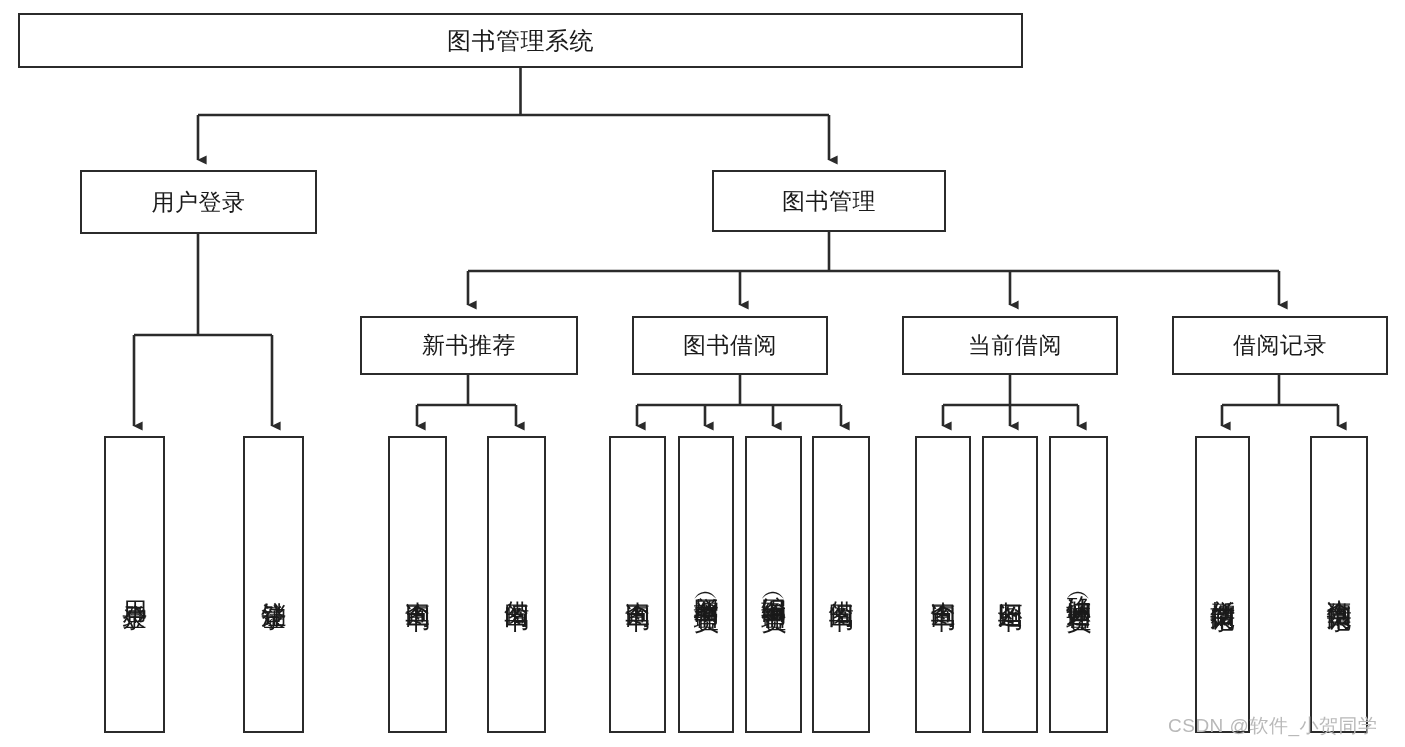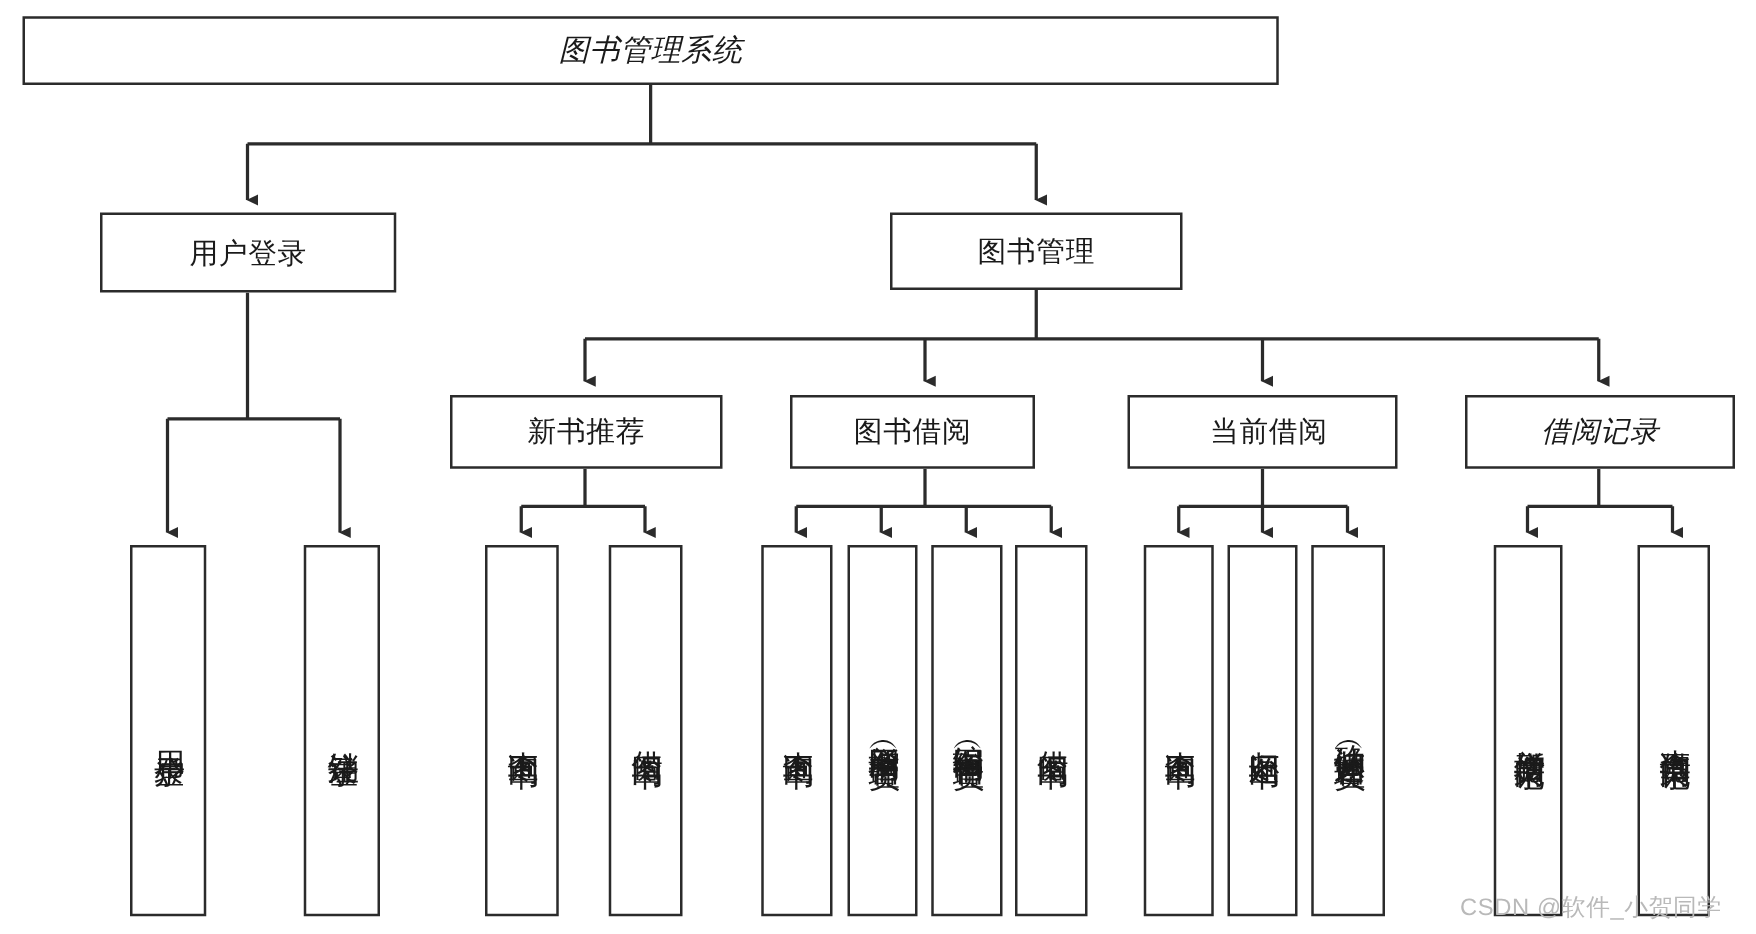--- a/index.html
+++ b/index.html
@@ -120,41 +120,41 @@
       <path d="M1010,405 L1010,426" marker-end="url(#arrow)"></path>
       <path d="M1078,405 L1078,426" marker-end="url(#arrow)"></path>
 
       <path d="M1279,375 L1279,405"></path>
       <path d="M1222,405 L1338,405"></path>
       <path d="M1222,405 L1222,426" marker-end="url(#arrow)"></path>
       <path d="M1338,405 L1338,426" marker-end="url(#arrow)"></path>
     </g>
   </svg>
 
-  <div class="node horiz root" style="left:18px; top:13px; width:1005px; height:55px;font-style:italic;">
+  <div class="node horiz root" style="left:18px; top:13px; width:1005px; height:55px;">
     <span class="label">图书管理系统</span>
   </div>
 
   <div class="node horiz" style="left:80px; top:170px; width:237px; height:64px;">
     <span class="label">用户登录</span>
   </div>
   <div class="node horiz" style="left:360px; top:316px; width:218px; height:59px;">
     <span class="label">新书推荐</span>
   </div>
 
   <div class="node horiz" style="left:712px; top:170px; width:234px; height:62px;">
     <span class="label">图书管理</span>
   </div>
   <div class="node horiz" style="left:632px; top:316px; width:196px; height:59px;">
     <span class="label">图书借阅</span>
   </div>
   <div class="node horiz" style="left:902px; top:316px; width:216px; height:59px;padding-left:10px;">
     <span class="label">当前借阅</span>
   </div>
-  <div class="node horiz" style="left:1172px; top:316px; width:216px; height:59px;font-style:italic;">
+  <div class="node horiz" style="left:1172px; top:316px; width:216px; height:59px;">
     <span class="label">借阅记录</span>
   </div>
 
   <div class="node vert" style="left:104px; top:436px; width:61px; height:297px;">
     <span class="label">用户登录</span>
   </div>
   <div class="node vert" style="left:243px; top:436px; width:61px; height:297px;">
     <span class="label">注销登录</span>
   </div>
 

